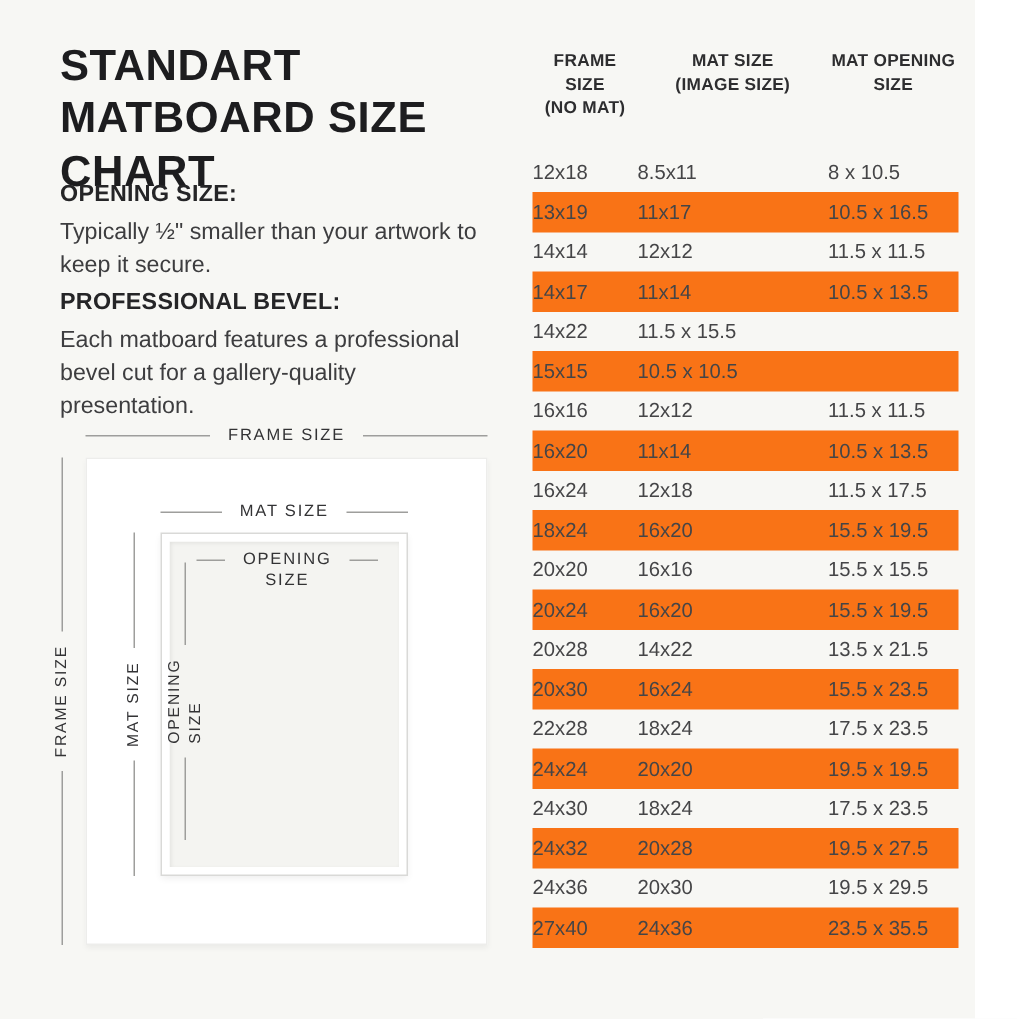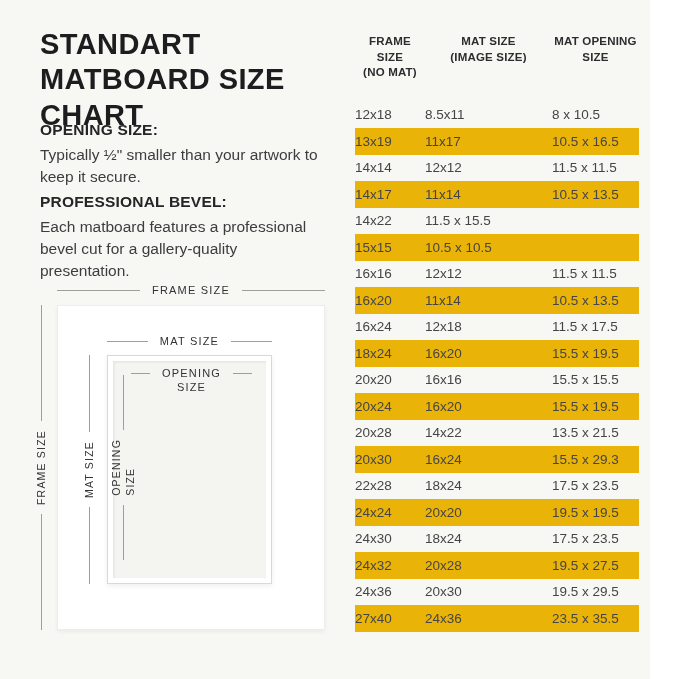--- a/index.html
+++ b/index.html
@@ -112,21 +112,21 @@
   .rows { margin-top: 21px; }
   .row {
     display: grid;
     grid-template-columns: 70px 127px 87px;
     height: 26.5px;
     align-items: center;
     text-align: left;
     font-size: 13.5px;
     color: #454547;
   }
-  .row.stripe { background: #eab308; }
+  .row.stripe { background: #f97316; }
 </style>
 </head>
 <body>
 
 <div class="page">
 
   <div class="title">STANDART MATBOARD SIZE CHART</div>
 
   <div class="section section-opening">
     <h3>OPENING SIZE:</h3>
@@ -269,21 +269,21 @@
           <div class="cell">15.5 x 19.5</div>
         </div>
         <div class="row">
           <div class="cell">20x28</div>
           <div class="cell">14x22</div>
           <div class="cell">13.5 x 21.5</div>
         </div>
         <div class="row stripe">
           <div class="cell">20x30</div>
           <div class="cell">16x24</div>
-          <div class="cell">15.5 x 29.3</div>
+          <div class="cell">15.5 x 23.5</div>
         </div>
         <div class="row">
           <div class="cell">22x28</div>
           <div class="cell">18x24</div>
           <div class="cell">17.5 x 23.5</div>
         </div>
         <div class="row stripe">
           <div class="cell">24x24</div>
           <div class="cell">20x20</div>
           <div class="cell">19.5 x 19.5</div>

